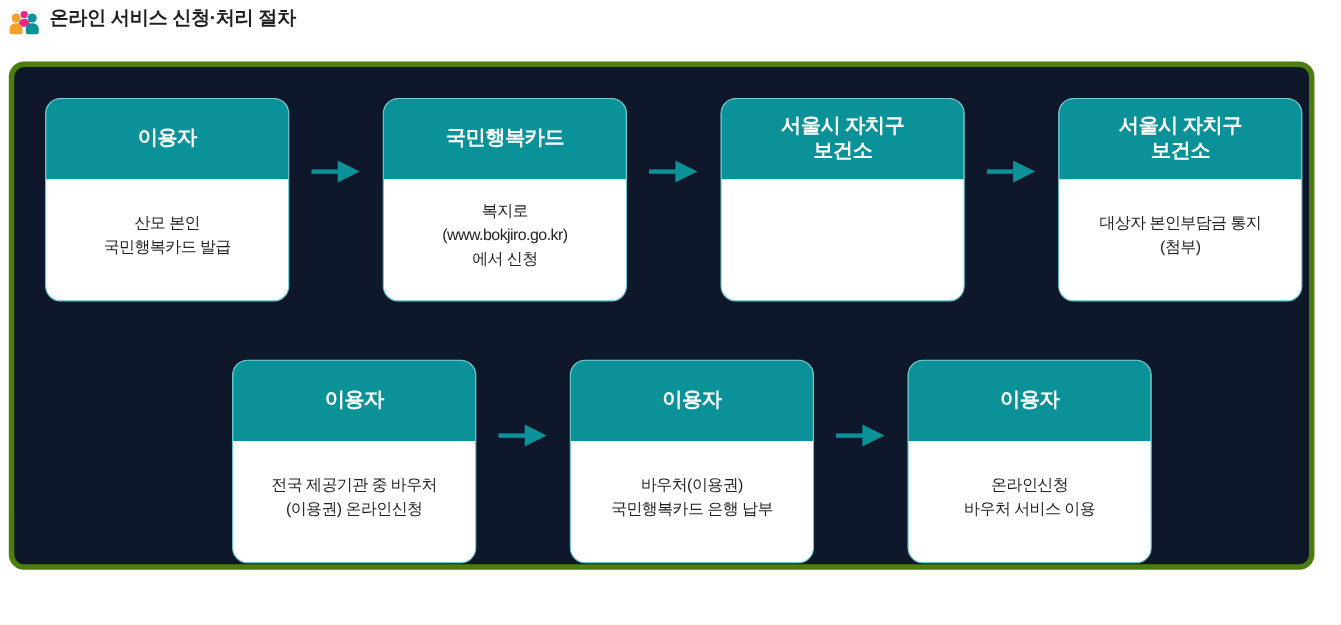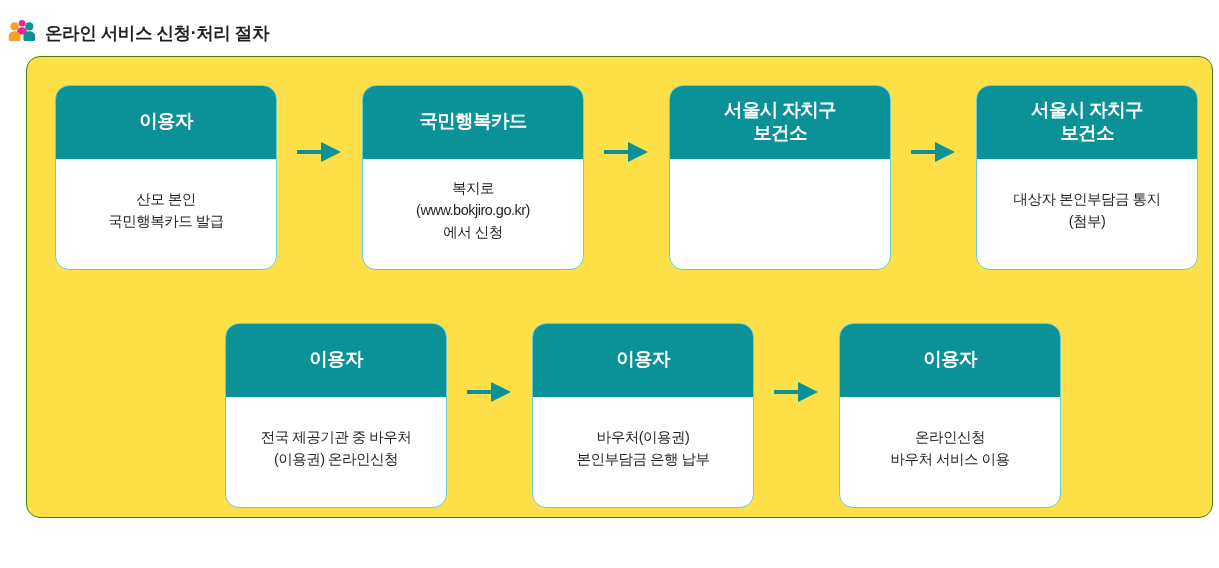--- a/index.html
+++ b/index.html
@@ -17,49 +17,49 @@
     position: relative;
   }
 
   
   .page-header {
     position: absolute;
     left: 8px;
     top: 8px;
     height: 34px;
     display: flex;
-    align-items: flex-end;
+    align-items: flex-start;
     gap: 9px;
   }
   .people-icon {
     width: 28px;
     height: 24px;
     display: block;
     flex: 0 0 auto;
   }
   .page-title {
     font-size: 17.5px;
     font-weight: bold;
     letter-spacing: -0.4px;
     color: #231f20;
     white-space: nowrap;
     line-height: 1;
   }
 
   
   .flow-frame {
     position: absolute;
-    left: 26px;
+    left: 8px;
     top: 56px;
     width: 1187px;
     height: 462px;
     box-sizing: border-box;
-    border: 1px solid #4d7c0f;
+    border: 5px solid #4d7c0f;
     border-radius: 14px;
-    background: #fde047;
+    background: #0f172a;
   }
 
   
   .flow-row {
     position: absolute;
     display: flex;
     align-items: flex-start;
   }
   .flow-row.row-1 {
     left: 28px;
@@ -216,21 +216,21 @@
     <div class="arrow-cell">
       <svg class="arrow-svg" viewBox="0 0 46 26" aria-hidden="true">
         <rect x="0" y="11" width="28" height="4" fill="#0b9298"></rect>
         <polygon points="24,3 44,13 24,23" fill="#0b9298"></polygon>
       </svg>
     </div>
 
     <div class="step-box">
       <div class="step-head">이용자</div>
       <div class="step-body">바우처(이용권)
-본인부담금 은행 납부</div>
+국민행복카드 은행 납부</div>
     </div>
 
     <div class="arrow-cell">
       <svg class="arrow-svg" viewBox="0 0 46 26" aria-hidden="true">
         <rect x="0" y="11" width="28" height="4" fill="#0b9298"></rect>
         <polygon points="24,3 44,13 24,23" fill="#0b9298"></polygon>
       </svg>
     </div>
 
     <div class="step-box">

